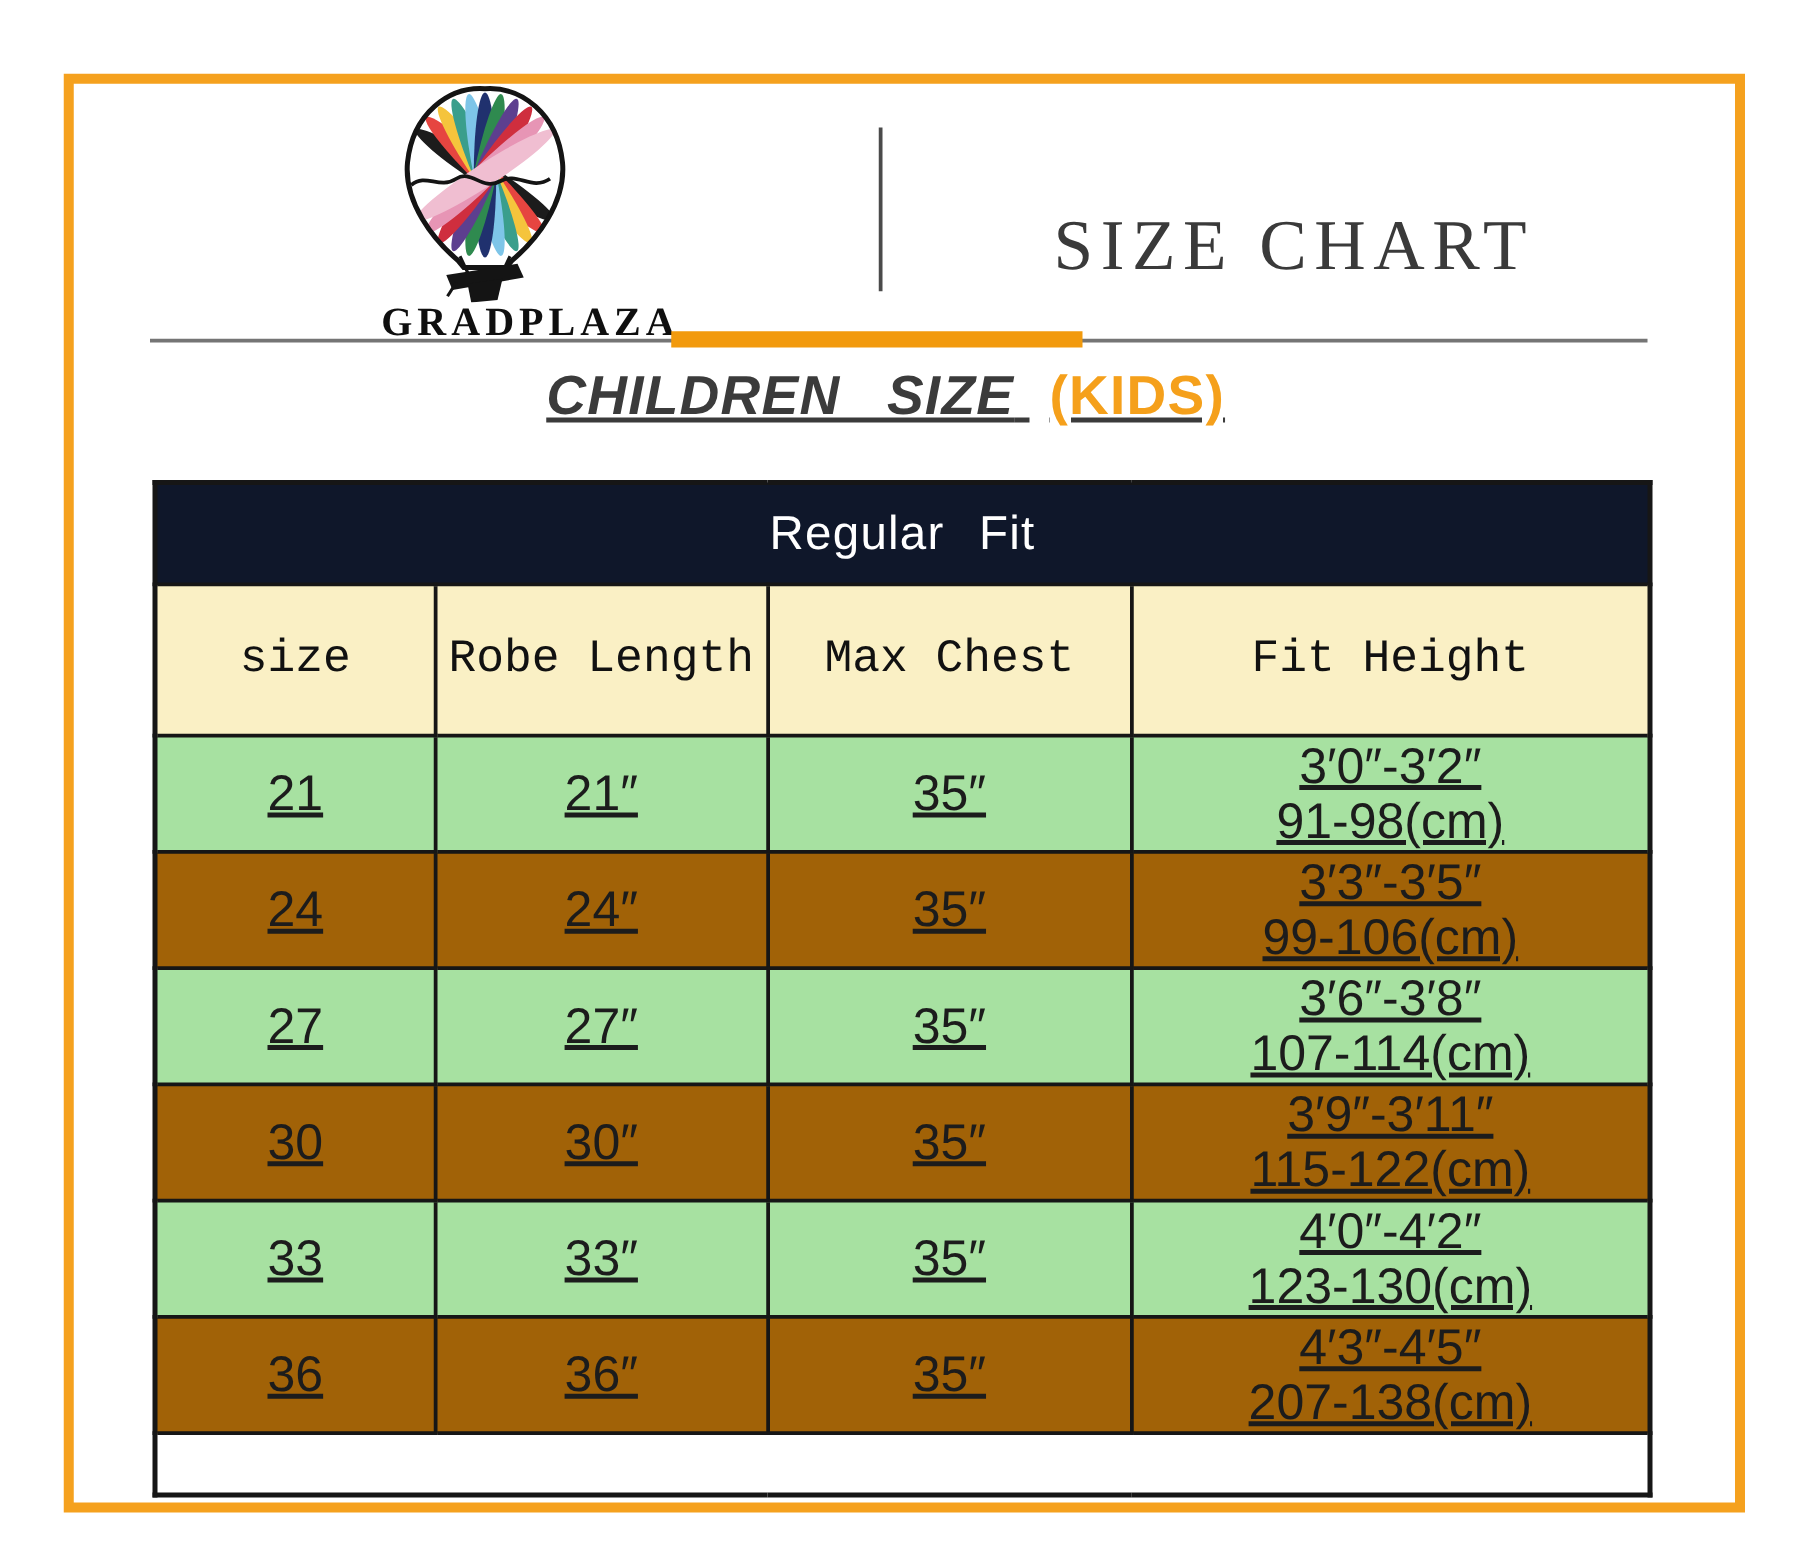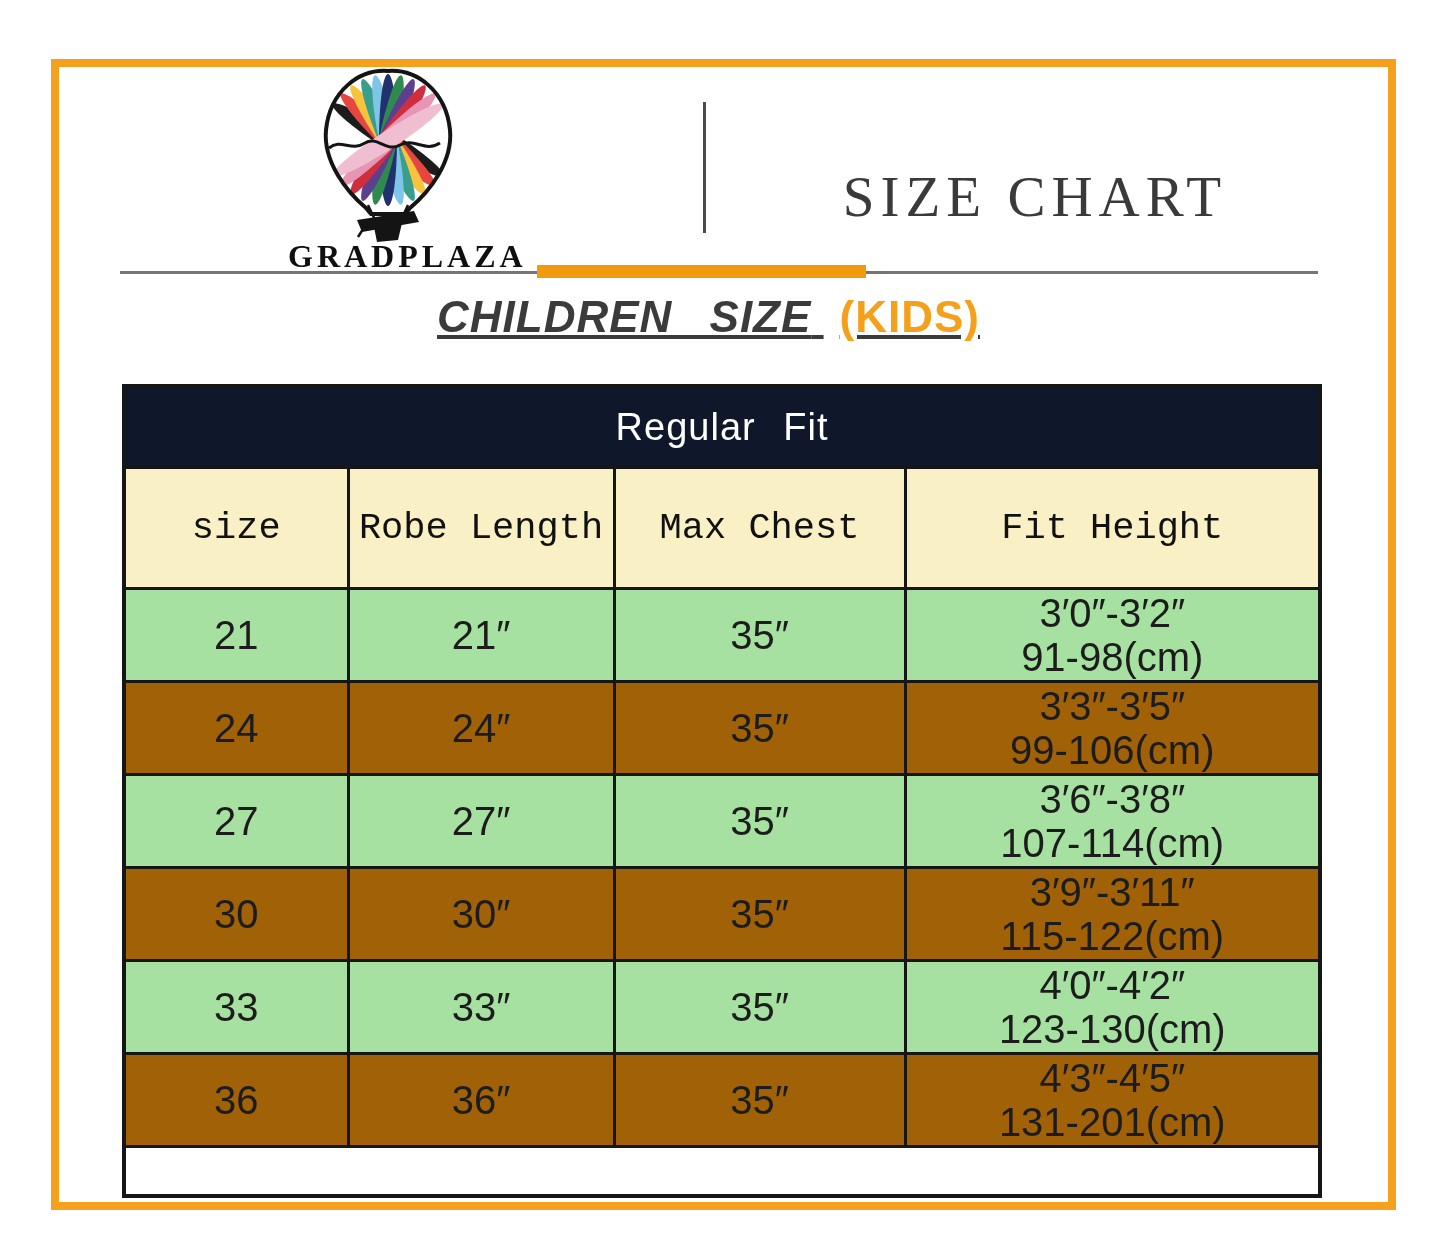--- a/index.html
+++ b/index.html
@@ -9,21 +9,21 @@
   }
   .frame{
     position:absolute;left:51px;top:59px;width:1329px;height:1135px;
     border:8px solid #F5A11E;
   }
   .logo-block{
     position:absolute;left:288px;top:64px;width:200px;text-align:center;
   }
   .brand-name{
     font-family:"Liberation Serif", serif;font-weight:bold;font-size:32px;
-    letter-spacing:4px;color:#0f0f0f;margin-top:-8px;white-space:nowrap;
+    letter-spacing:4px;color:#0f0f0f;margin-top:-8px;white-space:nowrap;margin-left:17px;
   }
   .divider-v{
     position:absolute;left:703px;top:102px;width:3px;height:131px;background:#4b4b4b;
   }
   .page-title{
     position:absolute;left:770px;top:128px;width:530px;text-align:center;
     font-family:"Liberation Serif", serif;font-size:57px;letter-spacing:6px;
     color:#3a3a3a;line-height:72px;white-space:nowrap;margin-top:33px;
   }
   .rule{position:absolute;left:120px;top:271px;width:1198px;height:3px;background:#757575;}
@@ -44,21 +44,21 @@
   table.size-table{border-width:4px;}
   tr.fit-row td{
     height:76px;background:#0f172a;color:#ffffff;font-size:38px;
     letter-spacing:1px;word-spacing:16px;
   }
   tr.cols-row th{
     height:116px;background:#FAF0C5;
     font-family:"Liberation Mono", monospace;font-weight:normal;font-size:37px;
     color:#111111;
   }
-  tr.data-row td{height:84px;font-size:40px;color:#1c1c1c;}
+  tr.data-row td{height:84px;font-size:40px;color:#1c1c1c;text-decoration:underline;}
   tr.data-row.green td{background:#A7E1A1;}
   tr.data-row.cream td{background:#a16207;}
   td.fit-height{font-size:33px;line-height:1.1;}
   td.fit-height .ft,td.fit-height .cm{display:block;}
   tr.empty-row td{height:44px;background:#ffffff;}
 </style>
 </head>
 <body>
 
 <div class="frame"></div>
@@ -167,20 +167,20 @@
       <span class="ft">4′0″-4′2″</span>
       <span class="cm">123-130(cm)</span>
     </td>
   </tr>
   <tr class="data-row cream">
     <td>36</td>
     <td>36″</td>
     <td>35″</td>
     <td class="fit-height">
       <span class="ft">4′3″-4′5″</span>
-      <span class="cm">131-201(cm)</span>
+      <span class="cm">207-138(cm)</span>
     </td>
   </tr>
   <tr class="empty-row">
     <td colspan="4"></td>
   </tr>
 </tbody>
   </table>
 
 </body></html>

